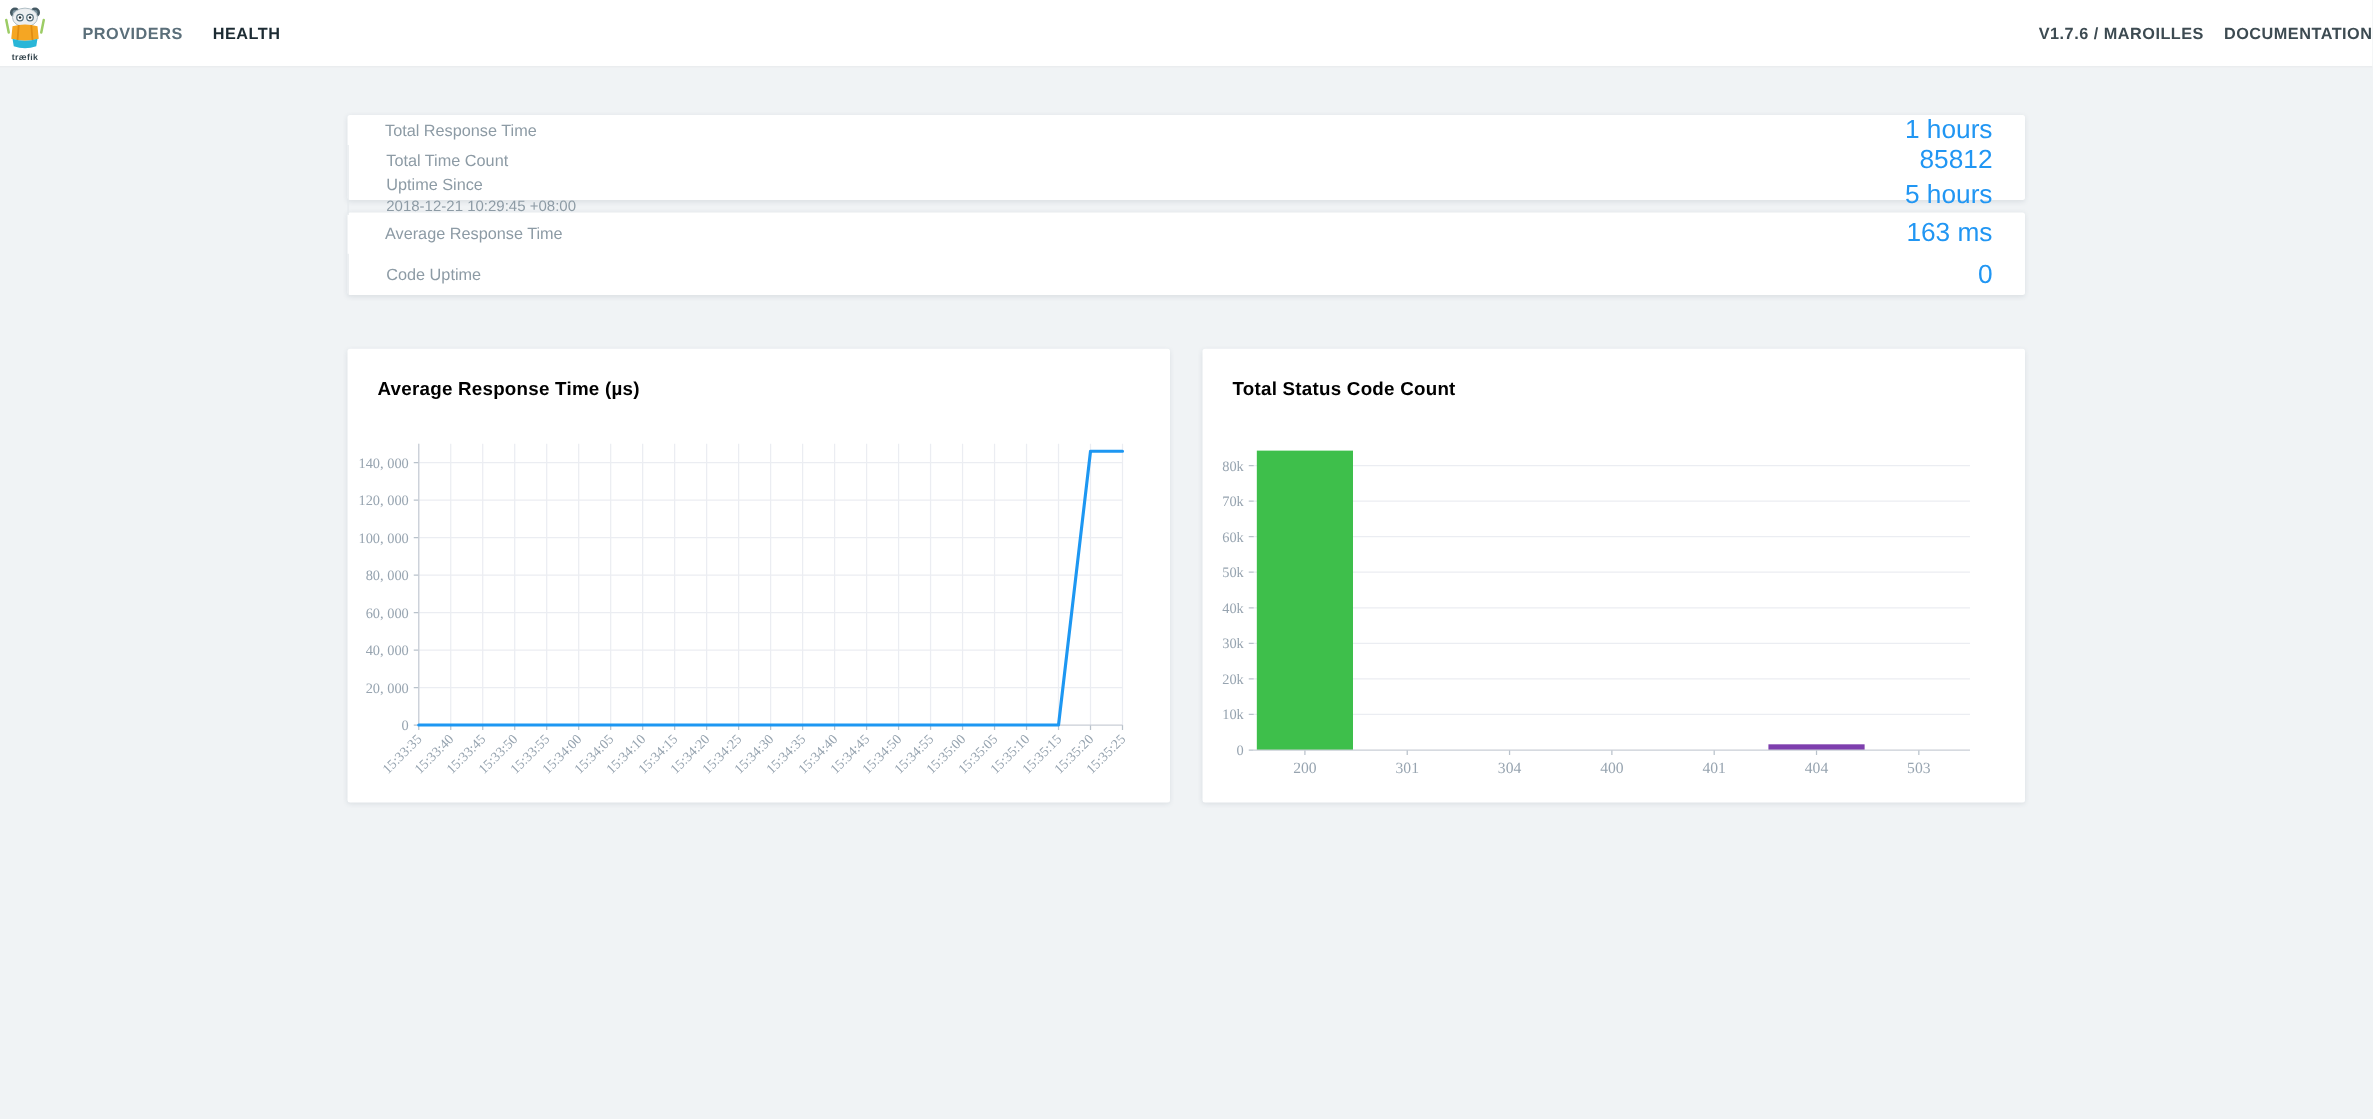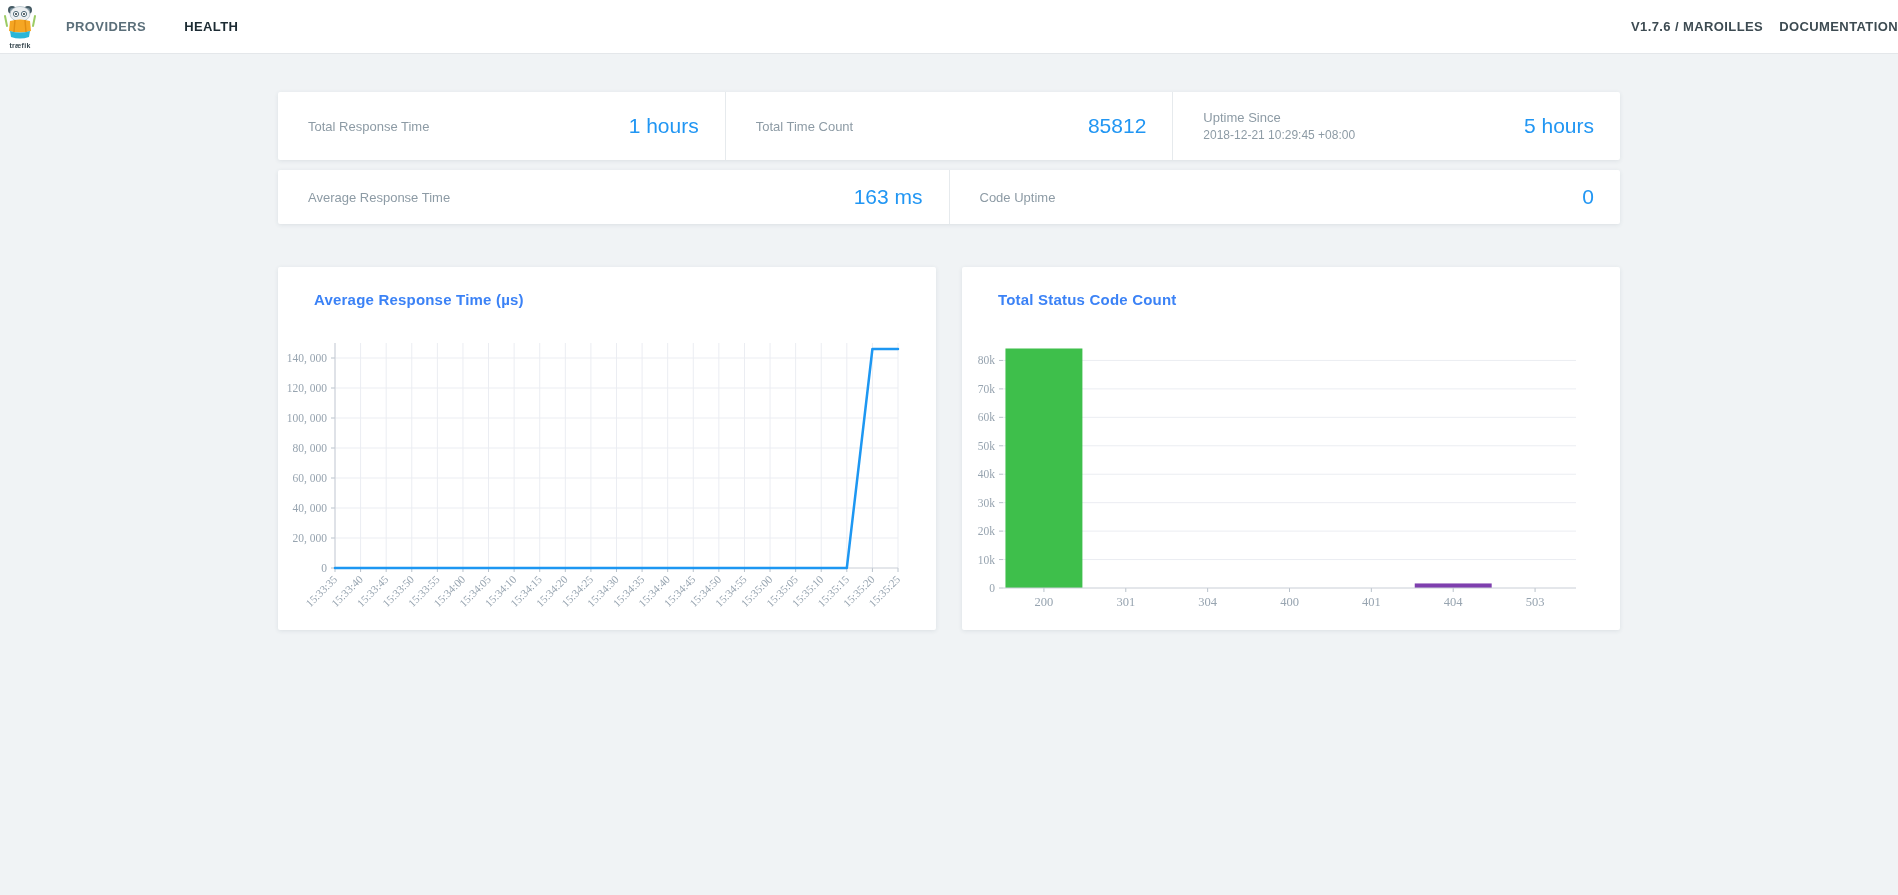--- a/index.html
+++ b/index.html
@@ -12,56 +12,56 @@
   }
   
   .navbar {
     height: 54px; background: #ffffff; border-bottom: 1px solid #e4e7ea;
     display: flex; align-items: center;
   }
   .container { width: 1342px; margin: 0 auto; }
   .nav-inner { display: flex; align-items: center; width: 100%; }
   .logo { display: flex; flex-direction: column; align-items: center; width: 40px; }
   .logo-word { font-size: 7px; font-weight: bold; color: #37474f; letter-spacing: 0.3px; margin-top: -2px; }
-  .nav-links { display: flex; align-items: flex-start; margin-left: 26px; gap: 38px; }
+  .nav-links { display: flex; align-items: flex-start; margin-left: 26px; gap: 24px; }
   .nav-link {
     font-size: 13px; font-weight: bold; letter-spacing: 0.4px;
     color: #5b6f7a; text-decoration: none; cursor: pointer;
   }
   .nav-link.active { color: #1c2b33; }
   .nav-right { margin-left: auto; display: flex; align-items: flex-end; gap: 16px; }
   .nav-right .nav-link { color: #3d4b52; }
   
   .stats-card {
     background: #fff; border-radius: 2px;
     box-shadow: 0 1px 4px rgba(40,60,80,0.10);
-    display: flex; height: 68px; align-items: stretch;
+    display: flex; height: 68px; align-items: stretch; flex-direction: column;
   }
   .stats-card.first { margin-top: 38px; }
-  .stats-card.second { margin-top: 10px; height: 54px; }
+  .stats-card.second { margin-top: 10px; height: 66px; }
   .stat-cell {
     flex: 1 1 0; display: flex; align-items: center; justify-content: space-between;
     padding: 0 26px 0 30px; min-width: 0;
   }
   .stat-cell + .stat-cell { border-left: 1px solid #e6eaed; }
   .stat-labels { display: flex; flex-direction: column; justify-content: center; }
   .stat-label { font-size: 13px; color: #8d9ba5; }
   .stat-sublabel { font-size: 12px; color: #8d9ba5; margin-top: 3px; }
   .stat-sublabel:empty { display: none; }
   .stat-value { font-size: 21px; color: #2196f3; font-weight: 500; white-space: nowrap; }
   
   .charts-row { display: flex; gap: 26px; margin-top: 43px; }
   .chart-card {
     position: relative; width: 658px; height: 363px;
     background: #fff; border-radius: 2px;
     box-shadow: 0 1px 4px rgba(40,60,80,0.10);
   }
   .chart-title {
-    position: absolute; left: 36px; top: 24px;
-    font-size: 15px; font-weight: bold; color: #3b82f6; letter-spacing: 0.2px;
+    position: absolute; left: 24px; top: 24px;
+    font-size: 15px; font-weight: bold; color: #000000; letter-spacing: 0.2px;
   }
   .chart-card svg { position: absolute; left: 0; top: 0; }
   .tick {
     font-family: "Liberation Serif", serif;
     font-size: 11.5px; fill: #97a4b0;
   }
   .tick-x { font-size: 11px; }
   .tick-bar { font-size: 12.5px; }
 </style>
 </head>

